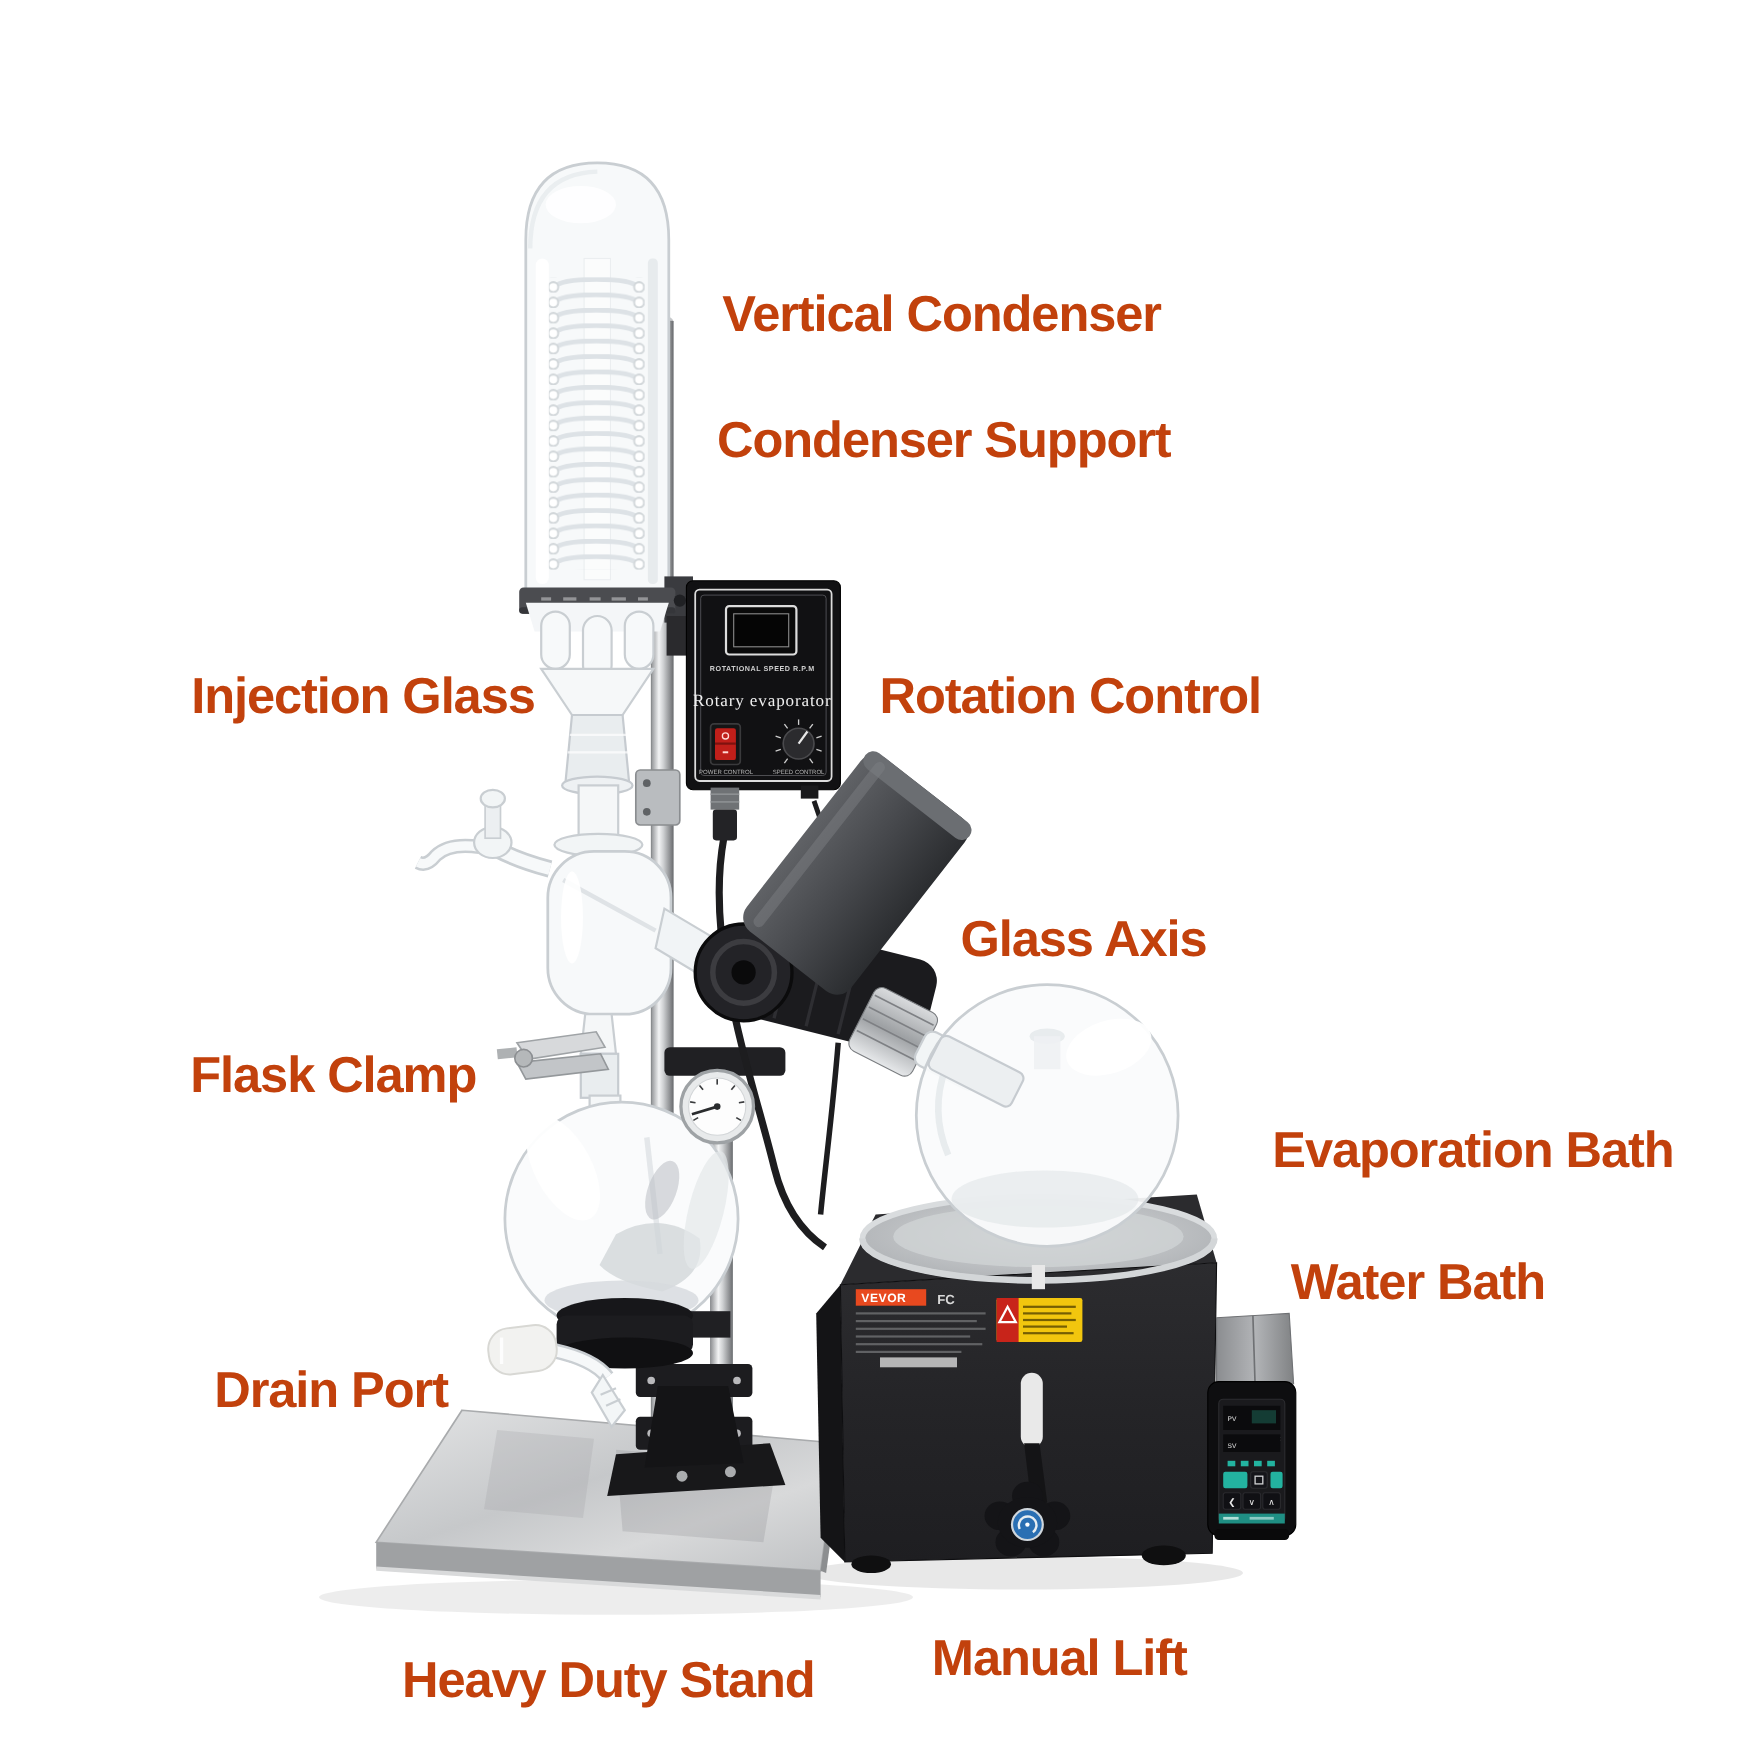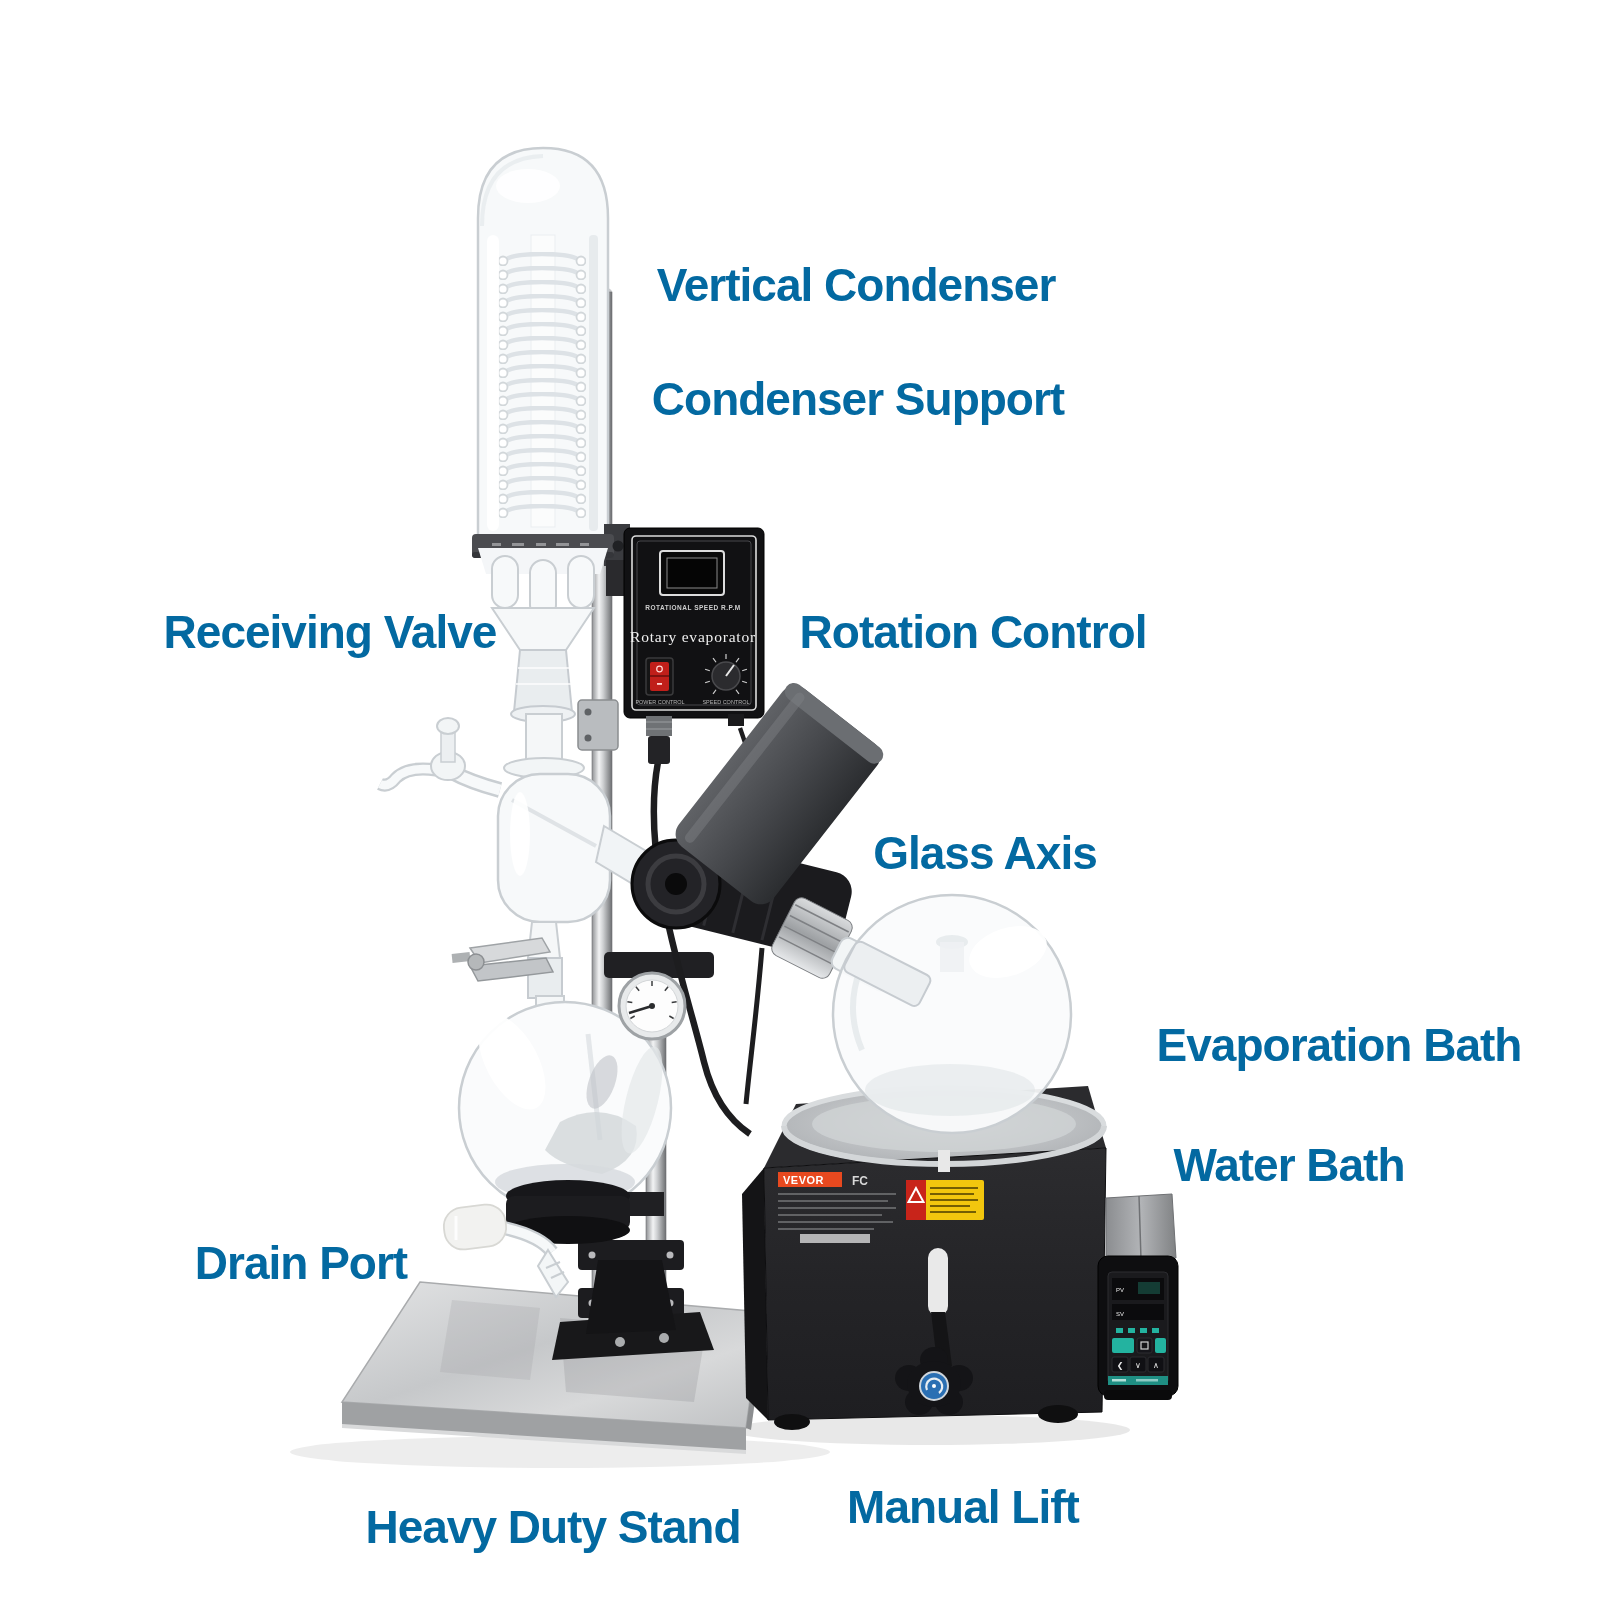--- a/index.html
+++ b/index.html
@@ -1,21 +1,21 @@
 <!DOCTYPE html>
 <html><head>
 <meta charset="utf-8">
 <style>
   html,body{margin:0;padding:0;background:#fff;}
   body{font-family:"Liberation Sans",sans-serif;}
   .stage{position:relative;width:1600px;height:1600px;background:#ffffff;overflow:hidden;}
   .stage svg{position:absolute;left:0;top:0;}
   .label{
     position:absolute;transform:translate(-50%,-50%);
-    font-weight:bold;font-size:46px;letter-spacing:-1px;color:#0369a1;
+    font-weight:bold;font-size:46px;letter-spacing:-1px;color:#c2410c;
     white-space:nowrap;font-family:"Liberation Sans",sans-serif;
   }
   text{font-family:"Liberation Sans",sans-serif;}
   .serif{font-family:"Liberation Serif",serif;}
 </style>
 </head>
 <body>
 
 <div class="stage">
 
@@ -366,22 +366,23 @@
     </g>
     <rect x="1108" y="1376" width="60" height="9" fill="#1f8f84"></rect>
     <rect x="1112" y="1379" width="14" height="2.5" fill="#d7f2ee" opacity="0.8"></rect>
     <rect x="1136" y="1379" width="22" height="2.5" fill="#d7f2ee" opacity="0.6"></rect>
     <rect x="1104" y="1390" width="68" height="10" rx="4" fill="#0a0a0b"></rect>
   </g>
 </svg>
 
 <div class="label" style="left:856px;top:285px">Vertical Condenser</div>
 <div class="label" style="left:858px;top:399px">Condenser Support</div>
-<div class="label" style="left:330px;top:632px">Receiving Valve</div>
+<div class="label" style="left:330px;top:632px">Injection Glass</div>
 <div class="label" style="left:973px;top:632px">Rotation Control</div>
 <div class="label" style="left:985px;top:853px">Glass Axis</div>
+<div class="label" style="left:303px;top:977px">Flask Clamp</div>
 <div class="label" style="left:1339px;top:1045px">Evaporation Bath</div>
 <div class="label" style="left:301px;top:1263px">Drain Port</div>
 <div class="label" style="left:1289px;top:1165px">Water Bath</div>
 <div class="label" style="left:963px;top:1507px">Manual Lift</div>
 <div class="label" style="left:553px;top:1527px">Heavy Duty Stand</div>
 
 </div>
 
 </body></html>

